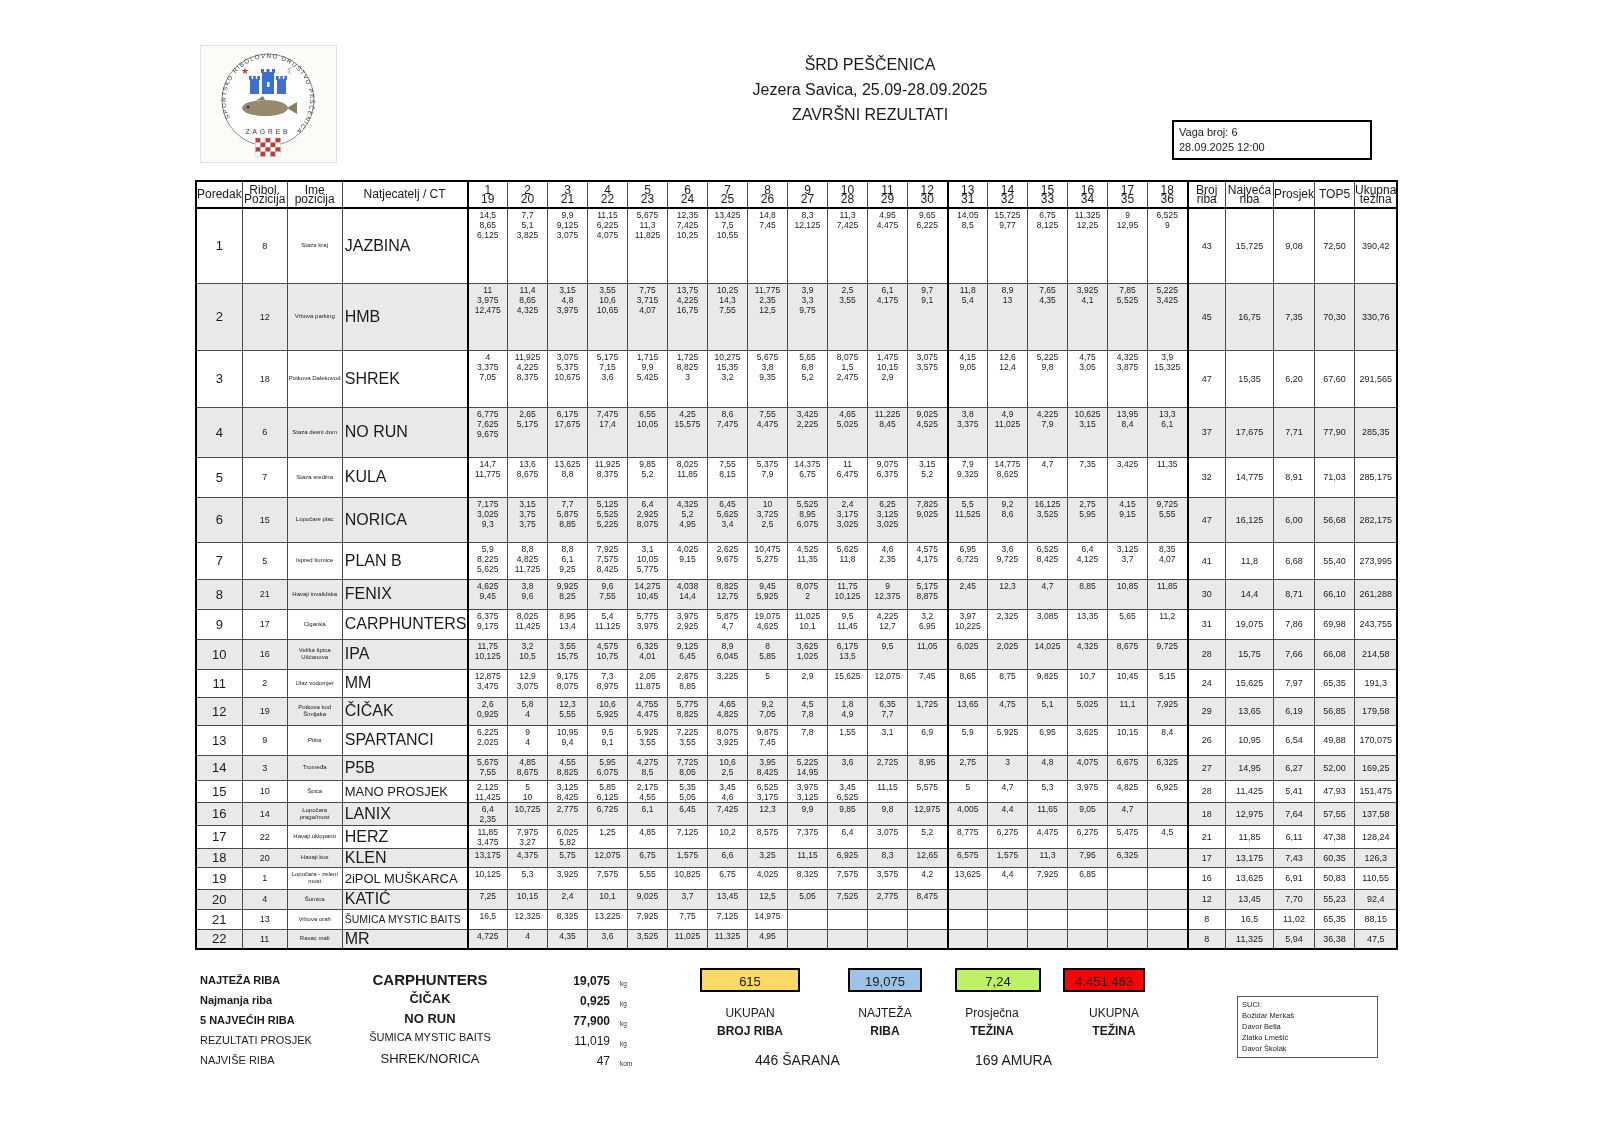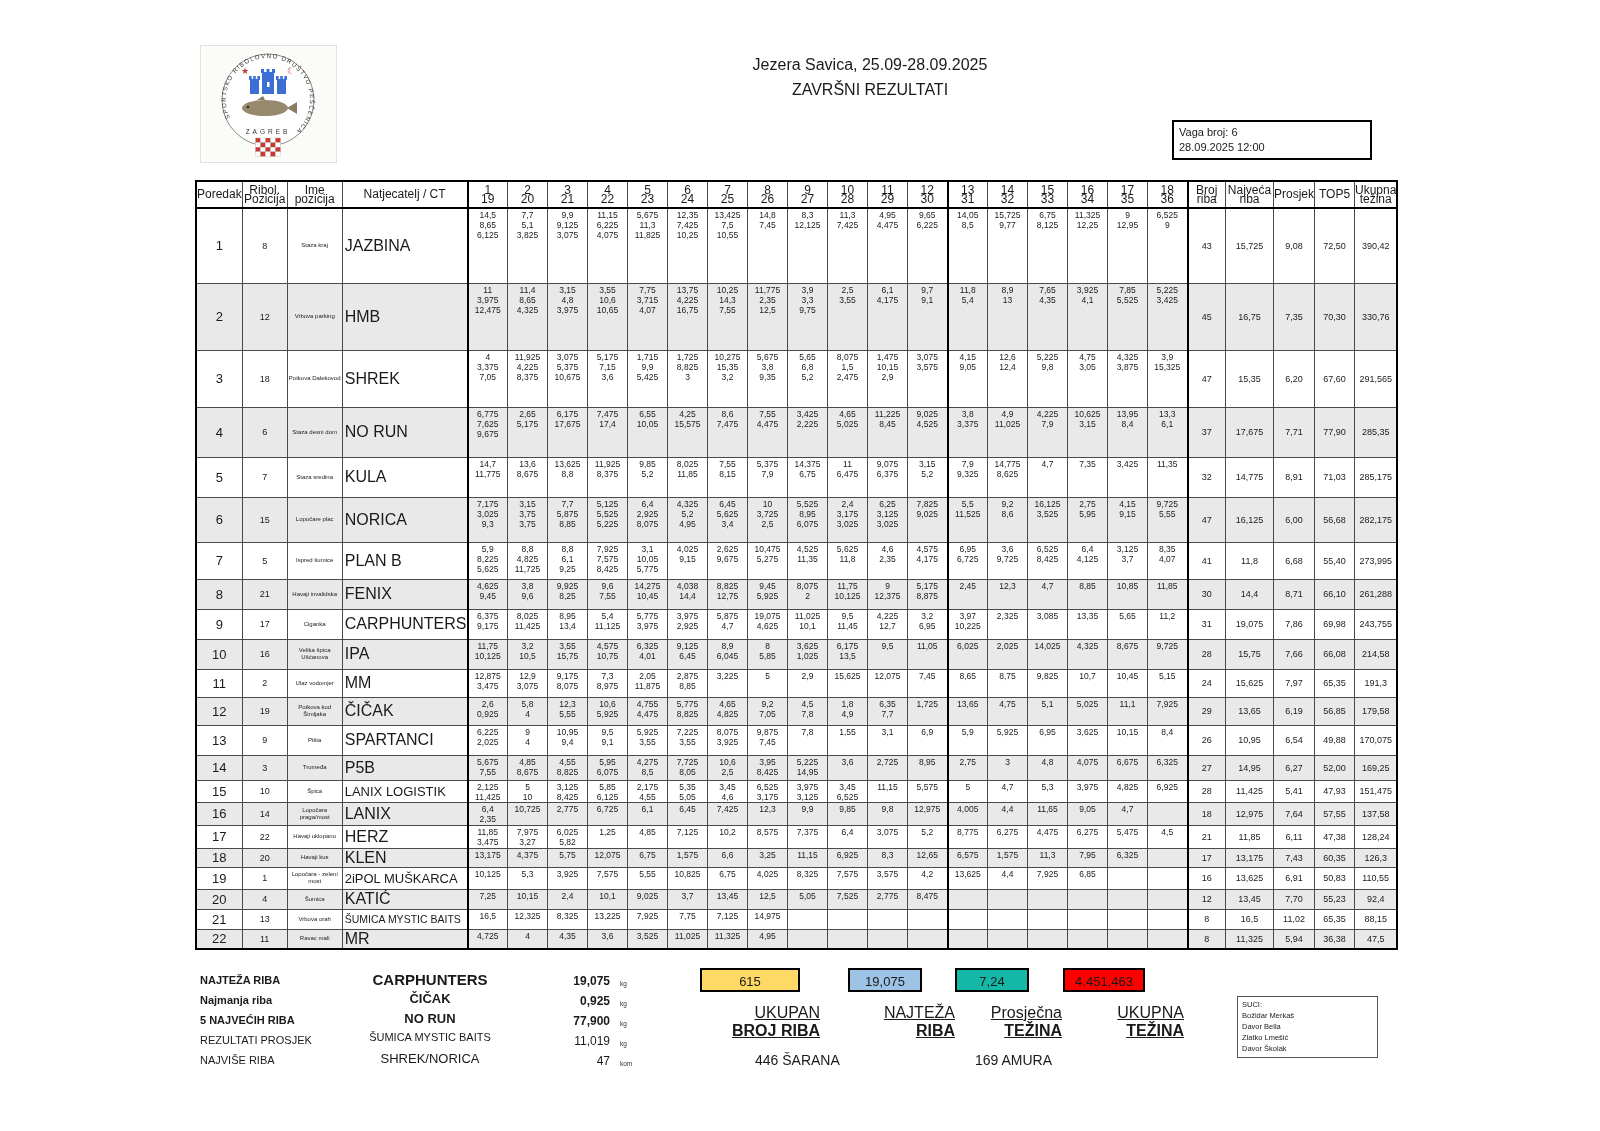--- a/index.html
+++ b/index.html
@@ -27,21 +27,21 @@
   #results-table tr.even td{background:#e9e9e9;}
   #results-table .gsep{border-left:2px solid #000;}
 
   
   .statrow{position:absolute;left:200px;width:420px;height:20px;}
   .statrow .lbl{position:absolute;left:0;top:0;width:130px;font-size:11px;}
   .statrow .team{position:absolute;left:115px;top:-3px;width:230px;text-align:center;font-size:13px;}
   .statrow .val{position:absolute;left:320px;top:0;width:90px;text-align:right;font-size:12px;}
   .statrow .unit{position:absolute;left:420px;top:6px;font-size:6.5px;color:#333;}
   .sbox{position:absolute;height:24px;border:2px solid #000;text-align:center;font-size:13px;line-height:24px;box-sizing:border-box;}
-  .sbox-lbl{position:absolute;text-align:right;font-size:16px;line-height:18px;text-decoration:underline;}
+  .sbox-lbl{position:absolute;text-align:center;font-size:12px;line-height:18px;}
   .sbox-lbl b{font-weight:bold;}
   .bigline{position:absolute;font-size:14px;margin-left:20px;}
   #judges-box{left:1237px;top:996px;width:141px;height:62px;border:1px solid #555;font-size:7.5px;line-height:11px;padding:2px 0 0 4px;box-sizing:border-box;color:#222;}
 </style>
 </head>
 <body>
 
 <div class="abs" id="logo">
   <svg width="135" height="116" viewBox="0 0 135 116">
     <circle cx="67" cy="54" r="46" fill="#ffffff" stroke="#8a8a8a" stroke-width="1"></circle>
@@ -94,20 +94,21 @@
         <rect x="54.5" y="105.8" width="5" height="4.6" fill="#fff" stroke="#b0b0b0" stroke-width="0.3"></rect>
         <rect x="59.5" y="105.8" width="5" height="4.6" fill="#c8392e" stroke="#b0b0b0" stroke-width="0.3"></rect>
         <rect x="64.5" y="105.8" width="5" height="4.6" fill="#fff" stroke="#b0b0b0" stroke-width="0.3"></rect>
         <rect x="69.5" y="105.8" width="5" height="4.6" fill="#c8392e" stroke="#b0b0b0" stroke-width="0.3"></rect>
         <rect x="74.5" y="105.8" width="5" height="4.6" fill="#fff" stroke="#b0b0b0" stroke-width="0.3"></rect>
       </g>
   </svg>
 </div>
 
 <div class="abs" id="title-block">
+  <div class="t1">ŠRD PEŠČENICA</div>
   <div class="t3">Jezera Savica, 25.09-28.09.2025</div>
   <div class="t4">ZAVRŠNI REZULTATI</div>
 </div>
 
 <div class="abs" id="vaga-box">
   <div>Vaga broj: 6</div>
   <div>28.09.2025 12:00</div>
 </div>
 
 <table id="results-table">
@@ -575,21 +576,21 @@
         <td class="sum gsep">27</td>
       <td class="sum">14,95</td>
       <td class="sum">6,27</td>
       <td class="sum">52,00</td>
       <td class="sum">169,25</td>
       </tr>
       <tr class="" style="height:22px">
       <td class="rank">15</td>
       <td class="pos">10</td>
       <td class="spot">Špica</td>
-      <td class="team m">LANIX LOGISTIK</td>
+      <td class="team m">MANO PROSJEK</td>
         <td class="catch gsep">2,125<br>11,425</td>
         <td class="catch ">5<br>10</td>
         <td class="catch ">3,125<br>8,425</td>
         <td class="catch ">5,85<br>6,125</td>
         <td class="catch ">2,175<br>4,55</td>
         <td class="catch ">5,35<br>5,05</td>
         <td class="catch ">3,45<br>4,6</td>
         <td class="catch ">6,525<br>3,175</td>
         <td class="catch ">3,975<br>3,125</td>
         <td class="catch ">3,45<br>6,525</td>
@@ -844,21 +845,21 @@
       <span class="val" style="font-weight:normal">47</span>
       <span class="unit">kom</span>
     </div>
   </div>
 
 <div id="summary-boxes">
     <div class="sbox" style="left:700px;top:968px;width:100px;background:#ffd966">615</div>
     <div class="sbox-lbl" style="left:680px;top:1004px;width:140px">UKUPAN<br><b>BROJ RIBA</b></div>
     <div class="sbox" style="left:848px;top:968px;width:74px;background:#9dc3e6">19,075</div>
     <div class="sbox-lbl" style="left:815px;top:1004px;width:140px">NAJTEŽA<br><b>RIBA</b></div>
-    <div class="sbox" style="left:955px;top:968px;width:74px;background:#14b8a6">7,24</div>
+    <div class="sbox" style="left:955px;top:968px;width:86px;background:#bef264">7,24</div>
     <div class="sbox-lbl" style="left:922px;top:1004px;width:140px">Prosječna<br><b>TEŽINA</b></div>
     <div class="sbox" style="left:1063px;top:968px;width:82px;background:#ff0000">4.451,463</div>
     <div class="sbox-lbl" style="left:1044px;top:1004px;width:140px">UKUPNA<br><b>TEŽINA</b></div>
   </div>
 
 <div class="abs bigline" style="left:735px;top:1052px;">446 ŠARANA</div>
 <div class="abs bigline" style="left:955px;top:1052px;">169 AMURA</div>
 
 <div class="abs" id="judges-box">
   <div>SUCI:</div>

